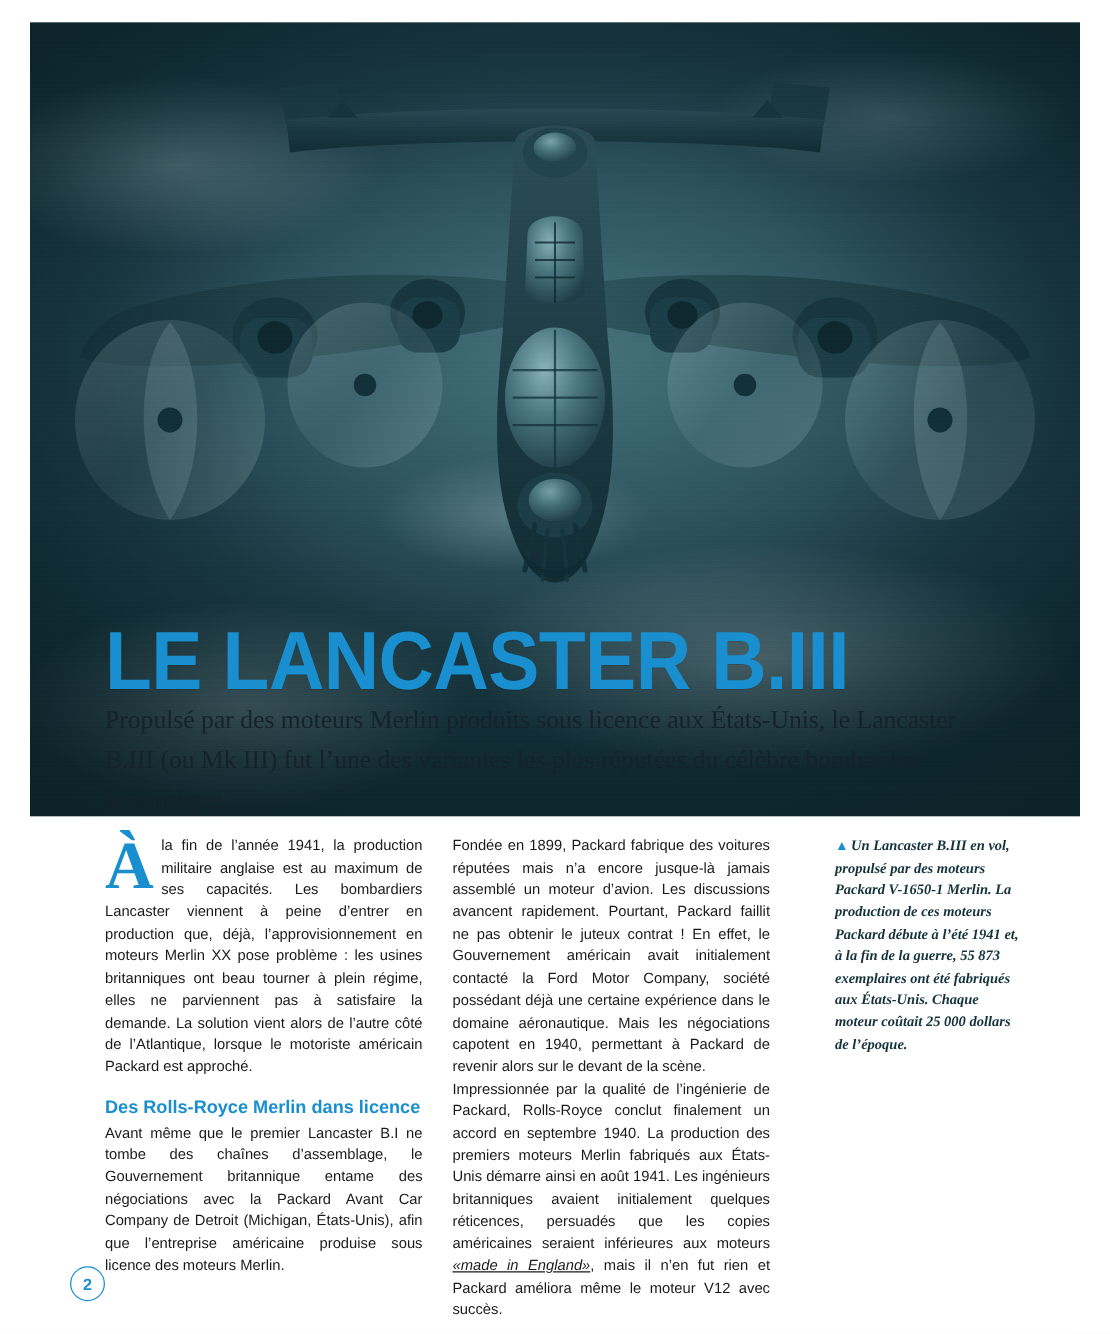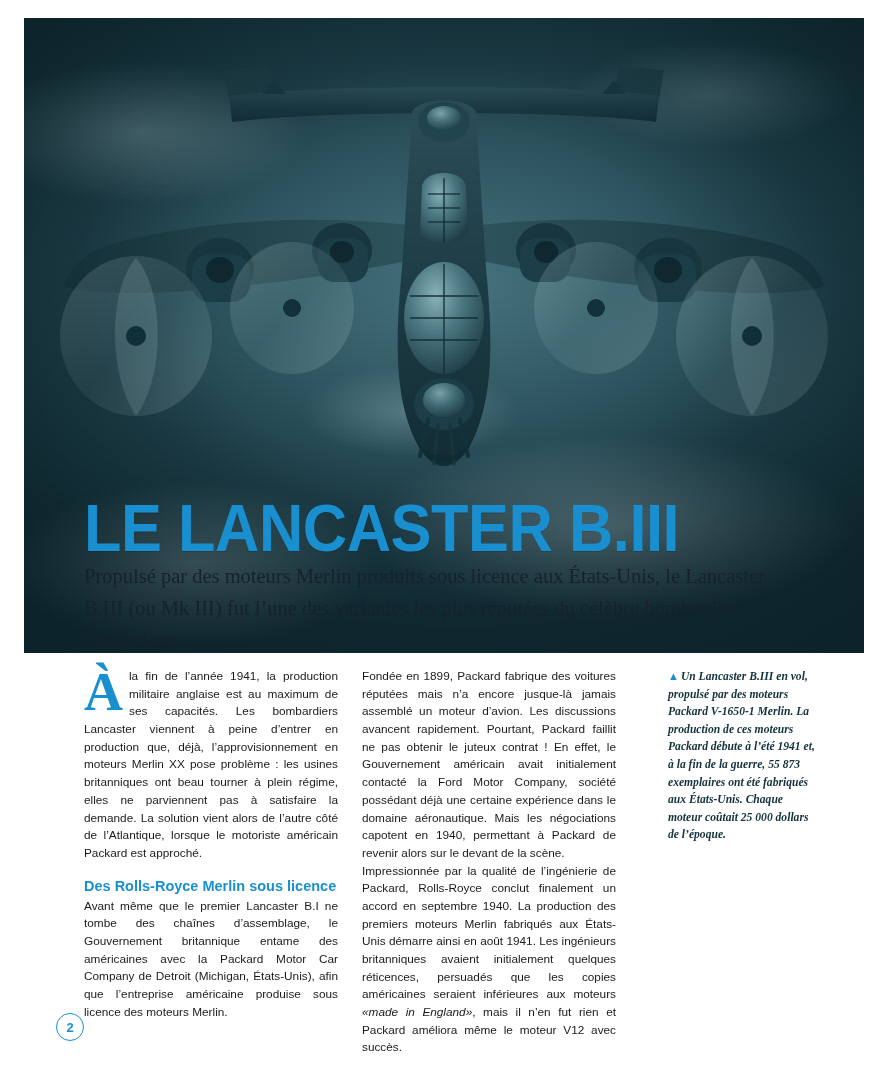--- a/index.html
+++ b/index.html
@@ -175,21 +175,21 @@
     border: 1.6px solid #1a8fd0;
     border-radius: 50%;
     color: #1a8fd0;
     font-weight: bold;
     font-size: 13px;
     display: flex;
     align-items: center;
     justify-content: center;
   }
 
-  .ital { font-style: italic; }
+  .ital { font-style: italic; text-decoration: underline; }
 </style>
 </head>
 <body>
 
 <div class="page">
 
   <div class="photo">
     <div class="sky"></div>
     <div class="clouds"></div>
 
@@ -292,22 +292,22 @@
   </div>
 
   <div class="headline">LE LANCASTER B.III</div>
 
   <div class="standfirst">Propulsé par des moteurs Merlin produits sous licence aux États-Unis, le Lancaster B.III (ou Mk III) fut l’une des variantes les plus réputées du célèbre bombardier britannique.</div>
 
   <div class="cols">
 
     <div class="col">
       <p class="dropcap-para"><span class="dropcap">À</span><span> la fin de l’année 1941, la production militaire anglaise est au maximum de ses capacités. Les bombardiers Lancaster viennent à peine d’entrer en production que, déjà, l’approvisionnement en moteurs Merlin XX pose problème : les usines britanniques ont beau tourner à plein régime, elles ne parviennent pas à satisfaire la demande. La solution vient alors de l’autre côté de l’Atlantique, lorsque le motoriste américain Packard est approché.</span></p>
-      <h2 class="subhead">Des Rolls-Royce Merlin sous licence</h2>
-      <p>Avant même que le premier Lancaster B.I ne tombe des chaînes d’assemblage, le Gouvernement britannique entame des américaines avec la Packard Motor Car Company de Detroit (Michigan, États-Unis), afin que l’entreprise américaine produise sous licence des moteurs Merlin.</p>
+      <h2 class="subhead">Des Rolls-Royce Merlin dans licence</h2>
+      <p>Avant même que le premier Lancaster B.I ne tombe des chaînes d’assemblage, le Gouvernement britannique entame des négociations avec la Packard Avant Car Company de Detroit (Michigan, États-Unis), afin que l’entreprise américaine produise sous licence des moteurs Merlin.</p>
     </div>
 
     <div class="col">
       <p>Fondée en 1899, Packard fabrique des voitures réputées mais n’a encore jusque-là jamais assemblé un moteur d’avion. Les discussions avancent rapidement. Pourtant, Packard faillit ne pas obtenir le juteux contrat ! En effet, le Gouvernement américain avait initialement contacté la Ford Motor Company, société possédant déjà une certaine expérience dans le domaine aéronautique. Mais les négociations capotent en 1940, permettant à Packard de revenir alors sur le devant de la scène.</p>
       <p><span>Impressionnée par la qualité de l’ingénierie de Packard, Rolls-Royce conclut finalement un accord en septembre 1940. La production des premiers moteurs Merlin fabriqués aux États-Unis démarre ainsi en août 1941. Les ingénieurs britanniques avaient initialement quelques réticences, persuadés que les copies américaines seraient inférieures aux moteurs </span><span class="ital">«made in England»</span><span>, mais il n’en fut rien et Packard améliora même le moteur V12 avec succès.</span></p>
     </div>
 
   </div>
 
   <div class="caption">

